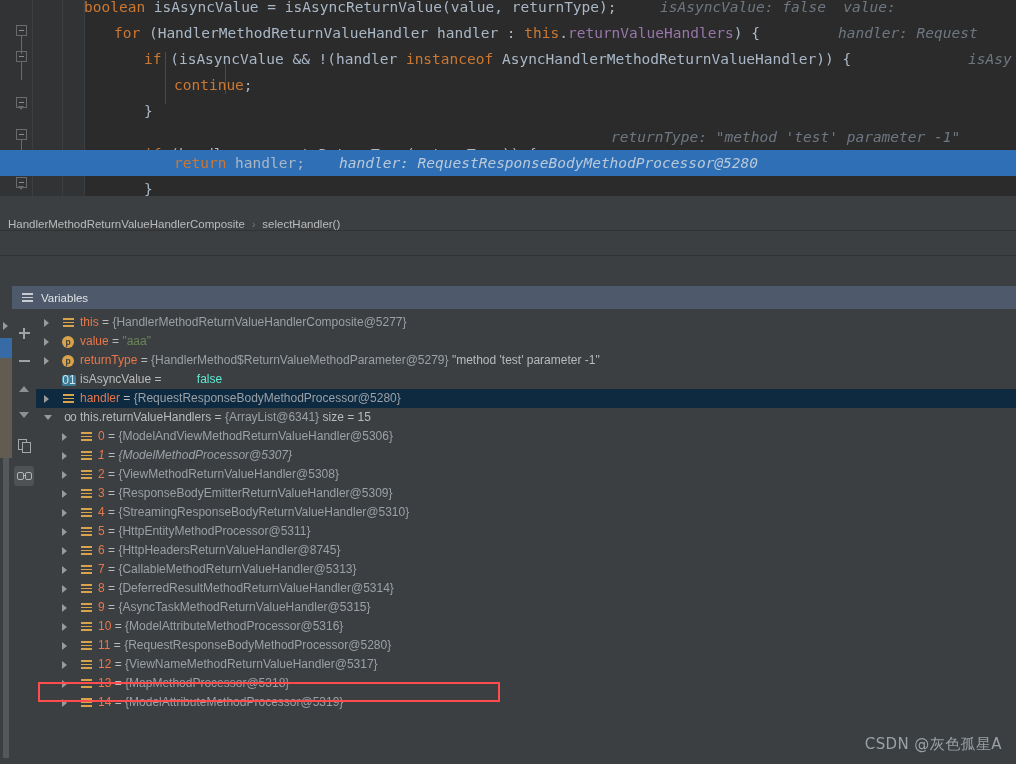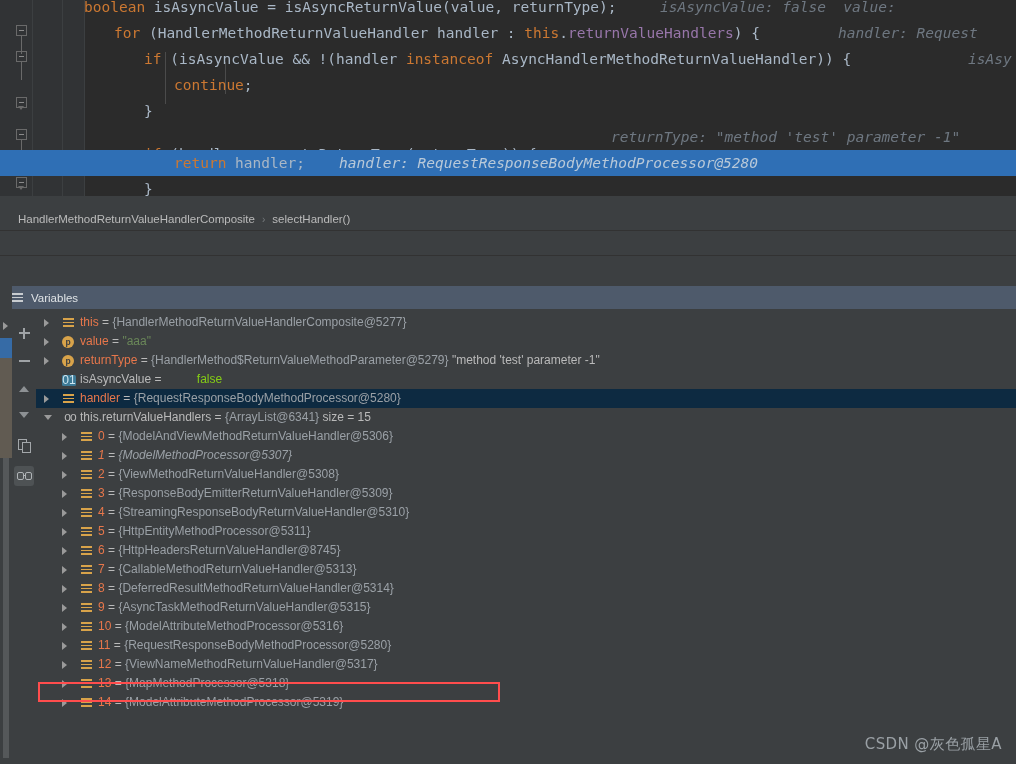--- a/index.html
+++ b/index.html
@@ -44,35 +44,35 @@
   .fold .bx:after{content:"";position:absolute;left:2px;top:4px;width:5px;height:1px;background:#8a8a8a;}
   .fold .stem{position:absolute;left:5px;top:11px;width:1px;height:18px;background:#6a6a6a;}
   .fold .tip{position:absolute;left:2px;top:9px;width:0;height:0;border-left:3px solid transparent;border-right:3px solid transparent;border-top:4px solid #6a6a6a;}
 
   .indentguide{position:absolute;width:1px;background:#4b4b4b;}
 
   
   .breadcrumb{
     position:absolute;left:0;top:208px;width:1016px;height:22px;
     background:#3c3f41;color:#bbbbbb;font-size:11.5px;
-    display:flex;align-items:center;padding-left:18px;box-sizing:border-box;
+    display:flex;align-items:flex-end;padding-left:8px;box-sizing:border-box;
   }
   .breadcrumb .sep{margin:0 7px;color:#777b7e;font-size:10px;}
 
   
   .gap{position:absolute;left:0;top:230px;width:1016px;height:56px;background:#3c3f41;}
   .gap .divider{position:absolute;left:0;top:0;width:1016px;height:1px;background:#323232;}
   .gap .divider2{position:absolute;left:0;top:25px;width:1016px;height:1px;background:#323232;}
 
   
   .debug{position:absolute;left:0;top:286px;width:1016px;height:478px;background:#3c3f41;}
 
   .tabbar{
     position:absolute;left:12px;top:0;width:1004px;height:23px;
-    background:#4e5a6b;display:flex;align-items:center;box-sizing:border-box;
+    background:#4e5a6b;display:flex;align-items:center;padding-left:10px;box-sizing:border-box;
   }
   .tabbar .burger{display:inline-block;width:11px;height:9px;position:relative;margin-right:8px;}
   .tabbar .burger i{position:absolute;left:0;width:11px;height:1.5px;background:#c8ccd0;display:block;}
   .tabbar .burger i:nth-child(1){top:0;}
   .tabbar .burger i:nth-child(2){top:3.5px;}
   .tabbar .burger i:nth-child(3){top:7px;}
   .tabbar .label{color:#dfe3e6;font-size:11.5px;}
 
   .farleft{position:absolute;left:0;top:0;width:12px;height:478px;background:#3c3f41;overflow:hidden;}
   .farleft .ghost{
@@ -136,21 +136,21 @@
   }
   .ico.coll{
     width:16px;height:12px;color:#b8b8b8;font-size:12px;text-align:center;line-height:11px;
     font-family:"Liberation Sans",sans-serif;letter-spacing:-1px;
   }
   .vname{color:#e8774b;}
   .vname.plain{color:#bababa;}
   .veq{color:#bababa;}
   .vval{color:#9aa0a6;}
   .vstr{color:#6a8759;}
-  .vstr2{color:#84cc16;padding-left:32px;}
+  .vstr2{color:#5eead4;padding-left:32px;}
   .vnum{color:#e8774b;}
   .vsize{color:#bababa;}
 
   .highlight-box{
     position:absolute;left:38px;top:396px;width:462px;height:20px;
     border:2px solid #ff4d4d;box-sizing:border-box;pointer-events:none;
   }
 
   .watermark{
     position:absolute;right:14px;bottom:10px;

